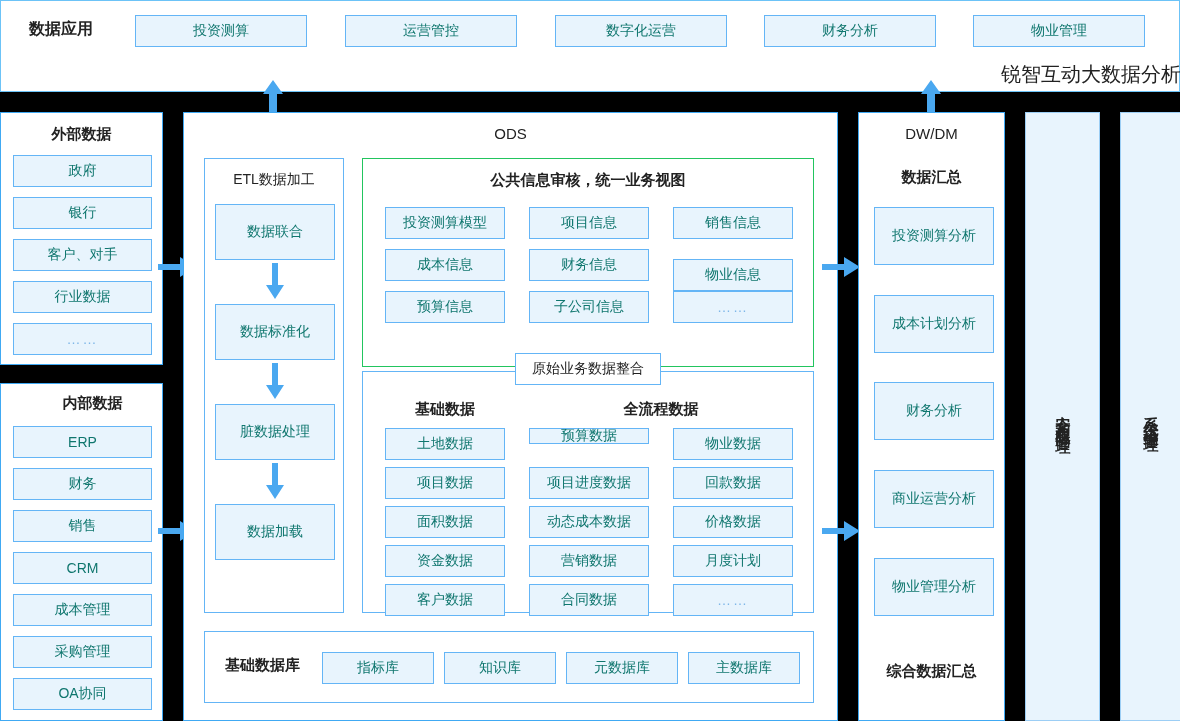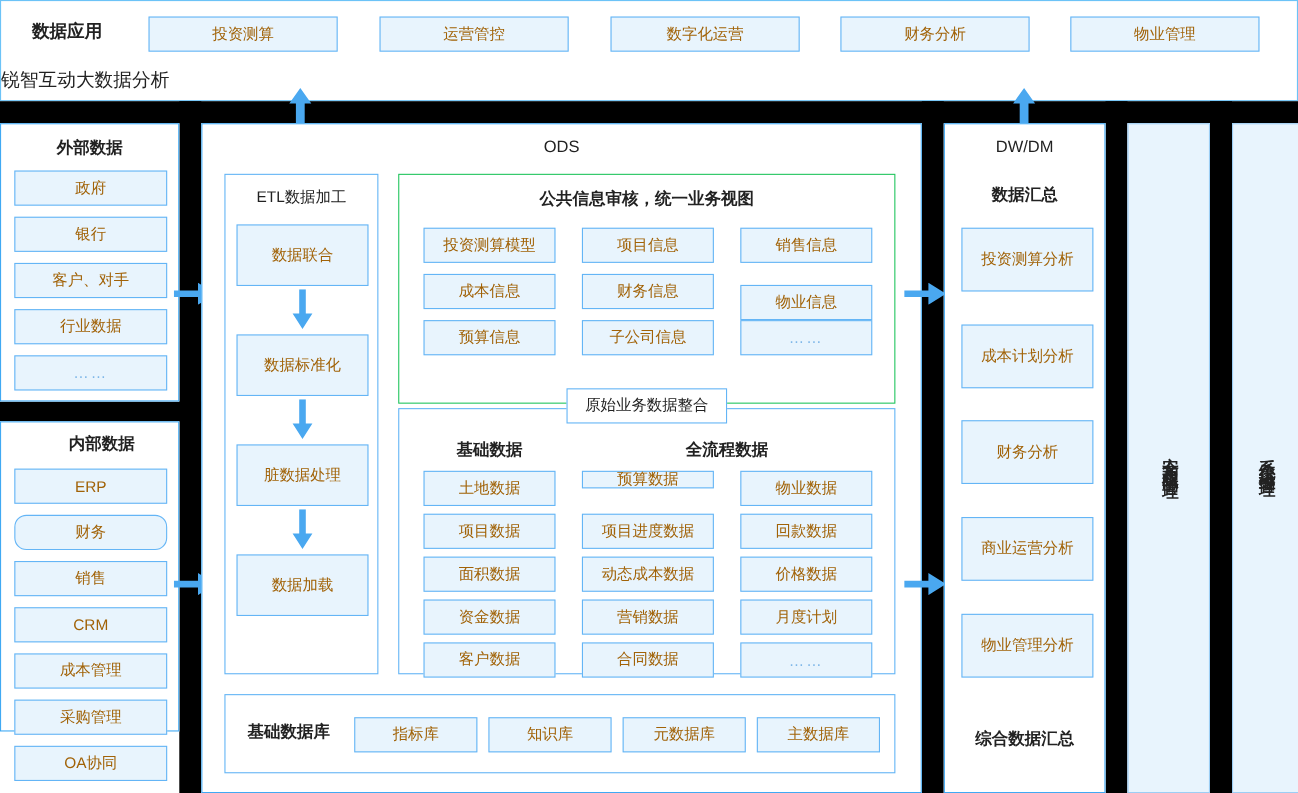--- a/index.html
+++ b/index.html
@@ -1,40 +1,40 @@
 <!DOCTYPE html>
 <html><head>
 <meta charset="utf-8">
 <style>
   html,body{margin:0;padding:0;background:#fff;}
   body{font-family:"Liberation Sans","DejaVu Sans",sans-serif;}
   #root{position:relative;width:1180px;height:721px;overflow:hidden;background:#fff;}
 
   
   .chip{
-    background:#e8f4fd;border:1px solid #64b5f6;color:#a16207;
+    background:#e8f4fd;border:1px solid #64b5f6;color:#0f766e;
     display:flex;align-items:center;justify-content:center;
     font-size:14px;box-sizing:border-box;
   }
   .chip.dots{color:#7fb7e8;letter-spacing:2px;}
   .plain{
     background:#fff;border:1px solid #64b5f6;color:#1976d2;
     display:flex;align-items:center;justify-content:center;
     font-size:14px;box-sizing:border-box;
   }
   .title-cn{color:#222;font-size:15px;font-weight:bold;text-align:center;}
   .title-lite{color:#222;font-size:15px;text-align:center;}
   .panel{position:absolute;background:#fff;border:1px solid #40a9f3;box-sizing:border-box;}
   .blackbar{position:absolute;background:#000;}
 
   
   #topband{position:absolute;left:0;top:0;width:1180px;height:92px;border:1px solid #6cc3f7;box-sizing:border-box;background:#fff;}
   #topband .lbl{position:absolute;left:28px;top:18px;font-size:16px;font-weight:bold;color:#222;}
   #topband .app{position:absolute;top:14px;height:32px;}
-  #bigtitle{position:absolute;left:0;top:60px;width:1180px;text-align:left;font-size:17px;color:#222;}
+  #bigtitle{position:absolute;left:0;top:60px;width:1180px;text-align:right;font-size:20px;color:#222;}
 
   
   .uparrow{position:absolute;width:22px;height:34px;}
   .rightarrow{position:absolute;width:38px;height:20px;}
 
   
   .vcol{position:absolute;background:#e8f4fd;border:1px solid #9ccef5;box-sizing:border-box;
         display:flex;align-items:center;justify-content:center;}
   .vtext{writing-mode:vertical-rl;text-orientation:upright;font-size:15px;color:#222;letter-spacing:4px;font-weight:bold;}
 
@@ -79,24 +79,24 @@
 
   <div class="panel" style="left:0;top:112px;width:163px;height:253px;">
     <div class="title-cn" style="margin-top:12px;">外部数据</div>
     <div class="chip" style="position:absolute;left:12px;top:42px;width:139px;height:32px;">政府</div>
     <div class="chip" style="position:absolute;left:12px;top:84px;width:139px;height:32px;">银行</div>
     <div class="chip" style="position:absolute;left:12px;top:126px;width:139px;height:32px;">客户、对手</div>
     <div class="chip" style="position:absolute;left:12px;top:168px;width:139px;height:32px;">行业数据</div>
     <div class="chip dots" style="position:absolute;left:12px;top:210px;width:139px;height:32px;">……</div>
   </div>
 
-  <div class="panel" style="left:0;top:383px;width:163px;height:282px;padding-left:22px;">
+  <div class="panel" style="left:0;top:383px;width:163px;height:338px;padding-left:22px;">
     <div class="title-cn" style="margin-top:10px;">内部数据</div>
     <div class="chip" style="position:absolute;left:12px;top:42px;width:139px;height:32px;">ERP</div>
-    <div class="chip" style="position:absolute;left:12px;top:84px;width:139px;height:32px;border-radius:11px;">财务</div>
+    <div class="chip" style="position:absolute;left:12px;top:84px;width:139px;height:32px;">财务</div>
     <div class="chip" style="position:absolute;left:12px;top:126px;width:139px;height:32px;">销售</div>
     <div class="chip" style="position:absolute;left:12px;top:168px;width:139px;height:32px;">CRM</div>
     <div class="chip" style="position:absolute;left:12px;top:210px;width:139px;height:32px;">成本管理</div>
     <div class="chip" style="position:absolute;left:12px;top:252px;width:139px;height:32px;">采购管理</div>
     <div class="chip" style="position:absolute;left:12px;top:294px;width:139px;height:32px;">OA协同</div>
   </div>
 
   <svg class="rightarrow" style="left:158px;top:257px;" viewBox="0 0 38 20">
     <path d="M0 7 L22 7 L22 0 L38 10 L22 20 L22 13 L0 13 Z" fill="#4aa8f0"></path>
   </svg>

